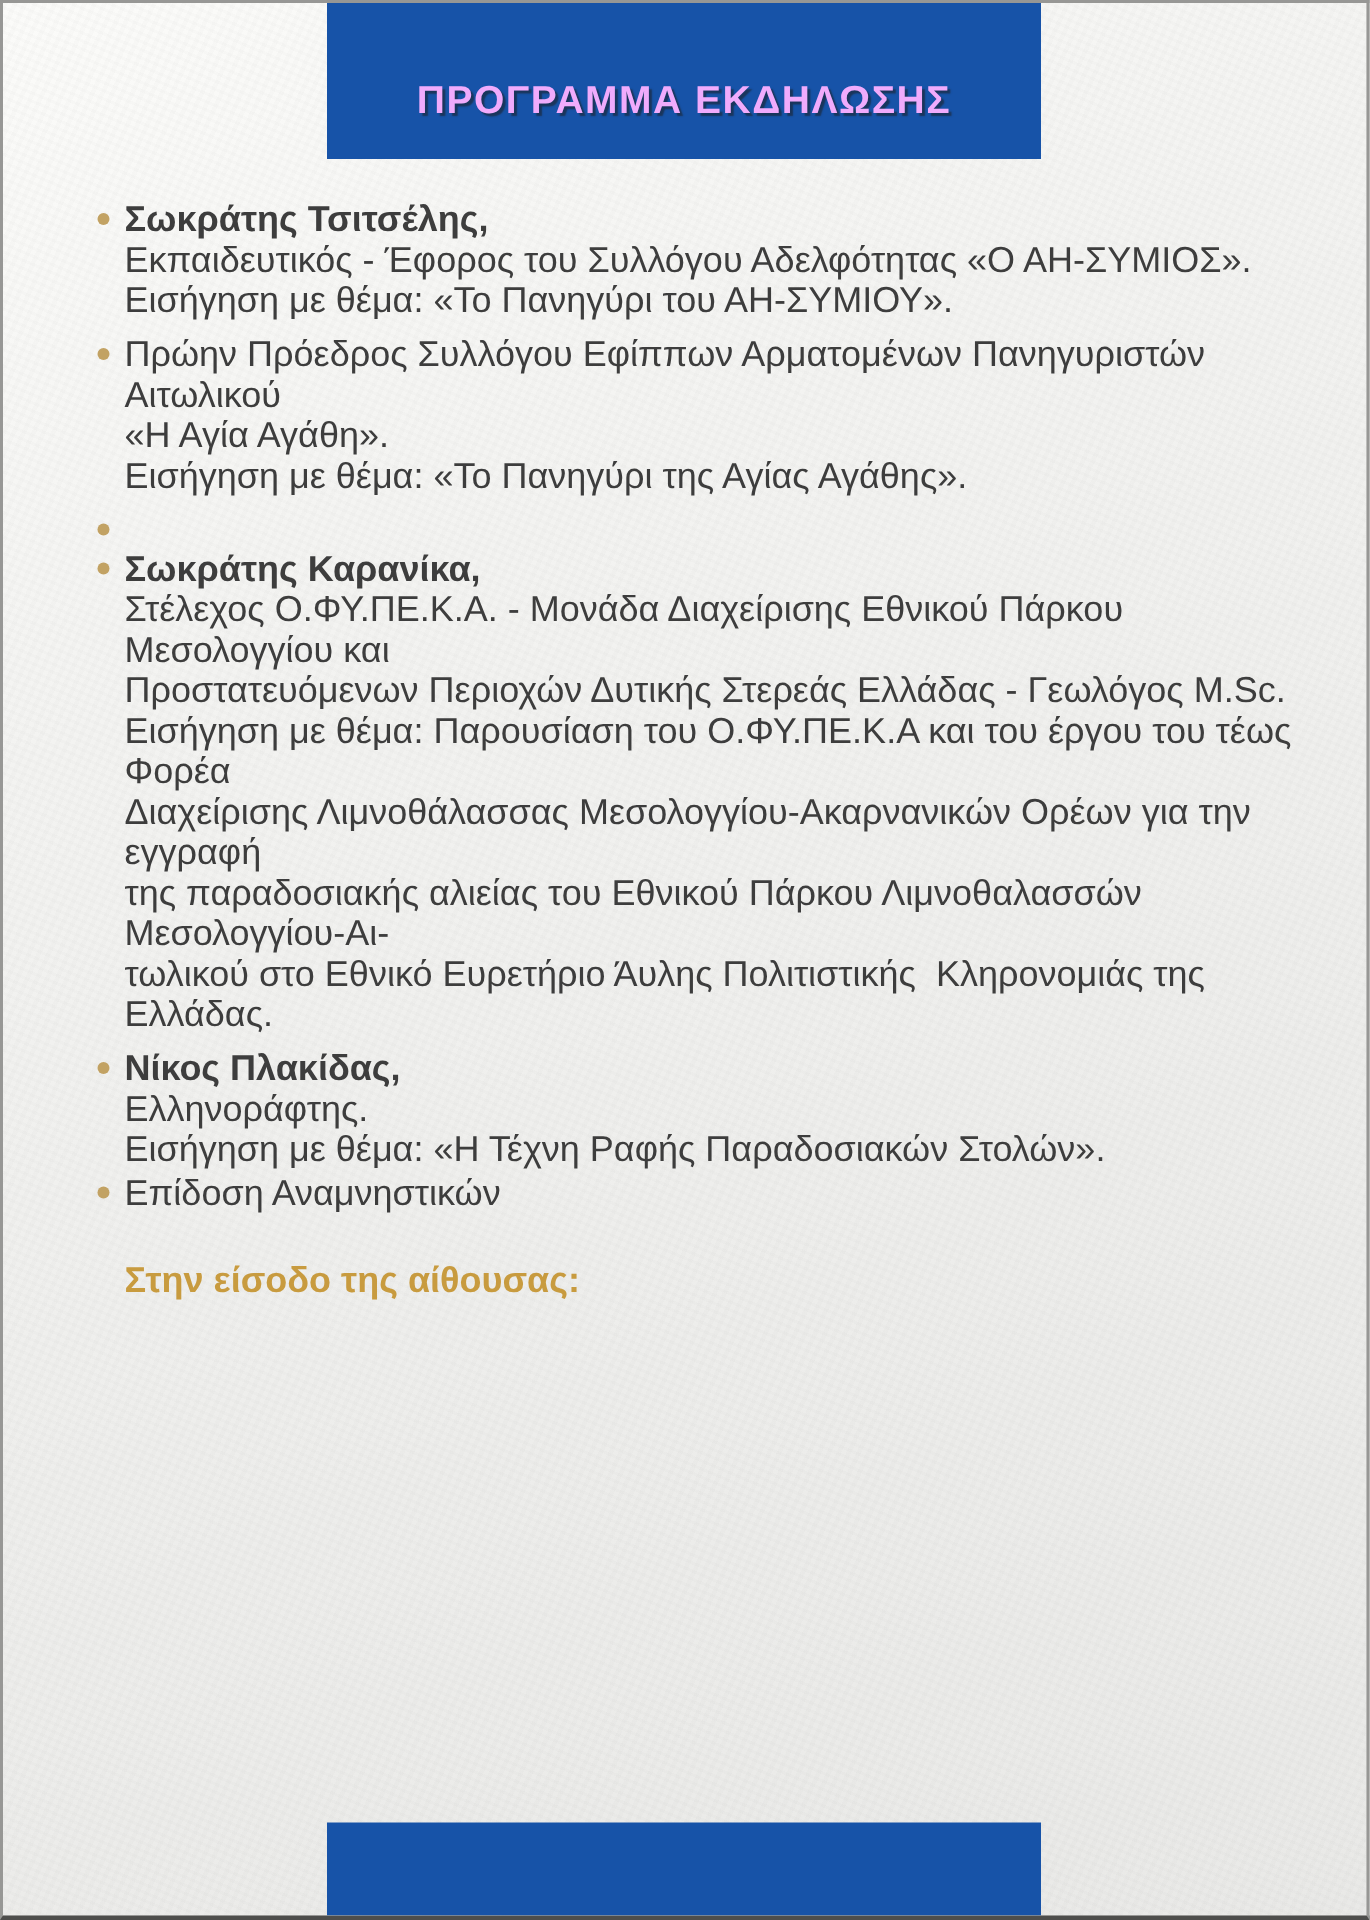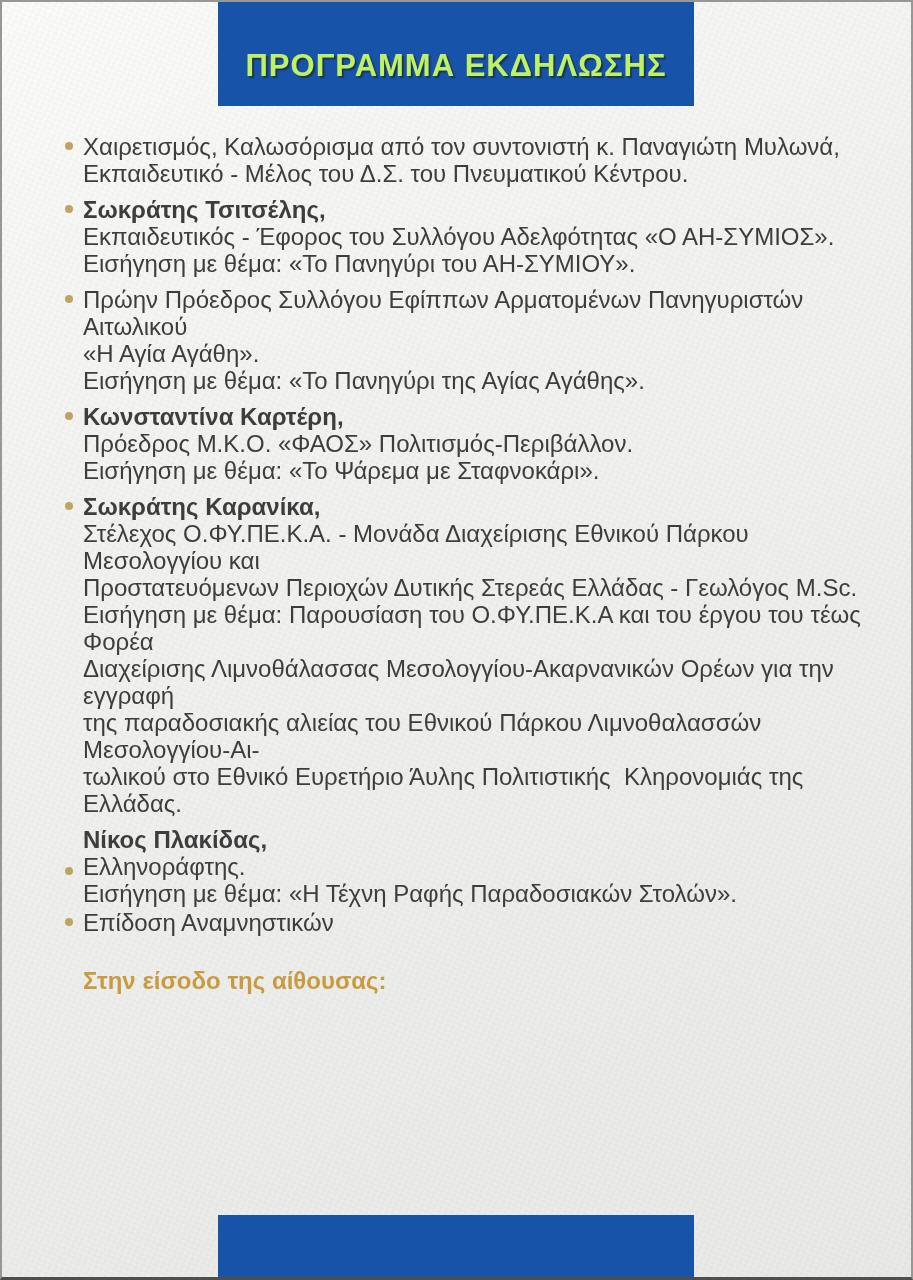--- a/index.html
+++ b/index.html
@@ -20,22 +20,22 @@
       linear-gradient(155deg,#fbfbf9 0%,#f3f3f1 30%,#ededeb 65%,#e9e9e7 100%);
     overflow:hidden;
   }
   .banner{
     position:absolute;left:216px;top:0;width:476px;height:104px;
     background:#1753a8;
     display:flex;align-items:center;justify-content:center;
     padding-top:24px;box-sizing:border-box;
   }
   .banner-title{
-    color:#bef264;
-    font-size:31px;font-weight:bold;letter-spacing:1px;
+    color:#f0abfc;
+    font-size:26px;font-weight:bold;letter-spacing:1px;
     text-shadow:2px 2px 1px rgba(30,30,30,0.55);
     white-space:nowrap;
   }
   .footer-bar{
     position:absolute;left:216px;bottom:0;width:476px;height:62px;
     background:#1753a8;
   }
   .content{
     position:absolute;left:60px;top:131px;right:44px;
     color:#3d3d3d;
@@ -46,39 +46,34 @@
     flex:0 0 auto;width:8px;height:8px;border-radius:50%;
     background:#c2a263;margin:9px 10px 0 3px;
   }
   .txt{white-space:pre-wrap;}
   .name{font-weight:bold;}
   .gold-heading{
     color:#c89b3f;font-weight:bold;
     margin:2px 0 7px 21px;
   }
   .gold-heading.entrance{margin-top:31px;margin-bottom:11px;}
-  .tight{margin-bottom:2px;align-items:center;}
+  .tight{margin-bottom:2px;}
   .single .txt{margin-top:0;}
 </style>
 </head>
 <body>
 
 <div class="page">
 
   <div class="banner">
     <div class="banner-title">ΠΡΟΓΡΑΜΜΑ ΕΚΔΗΛΩΣΗΣ</div>
   </div>
 
   <div class="content">
 
-    <div class="item">
-      <span class="marker"></span>
-      <div class="txt">Χαιρετισμός, Καλωσόρισμα από τον συντονιστή κ. Παναγιώτη Μυλωνά,
-Εκπαιδευτικό - Μέλος του Δ.Σ. του Πνευματικού Κέντρου.</div>
-    </div>
 
 
 
     <div class="item">
       <span class="marker"></span>
       <div>
         <div class="name txt">Σωκράτης Τσιτσέλης,</div>
         <div class="txt">Εκπαιδευτικός - Έφορος του Συλλόγου Αδελφότητας «Ο ΑΗ-ΣΥΜΙΟΣ».
 Εισήγηση με θέμα: «Το Πανηγύρι του ΑΗ-ΣΥΜΙΟΥ».</div>
       </div>
@@ -88,25 +83,20 @@
       <span class="marker"></span>
       <div>
         <div class="txt">Πρώην Πρόεδρος Συλλόγου Εφίππων Αρματομένων Πανηγυριστών Αιτωλικού
 «Η Αγία Αγάθη».
 Εισήγηση με θέμα: «Το Πανηγύρι της Αγίας Αγάθης».</div>
       </div>
     </div>
 
     <div class="item">
       <span class="marker"></span>
-      <div>
-        <div class="name txt">Κωνσταντίνα Καρτέρη,</div>
-        <div class="txt">Πρόεδρος Μ.Κ.Ο. «ΦΑΟΣ» Πολιτισμός-Περιβάλλον.
-Εισήγηση με θέμα: «Το Ψάρεμα με Σταφνοκάρι».</div>
-      </div>
     </div>
 
     <div class="item">
       <span class="marker"></span>
       <div>
         <div class="name txt">Σωκράτης Καρανίκα,</div>
         <div class="txt">Στέλεχος Ο.ΦΥ.ΠΕ.Κ.Α. - Μονάδα Διαχείρισης Εθνικού Πάρκου Μεσολογγίου και
 Προστατευόμενων Περιοχών Δυτικής Στερεάς Ελλάδας - Γεωλόγος M.Sc.
 Εισήγηση με θέμα: Παρουσίαση του Ο.ΦΥ.ΠΕ.Κ.Α και του έργου του τέως Φορέα
 Διαχείρισης Λιμνοθάλασσας Μεσολογγίου-Ακαρνανικών Ορέων για την εγγραφή

